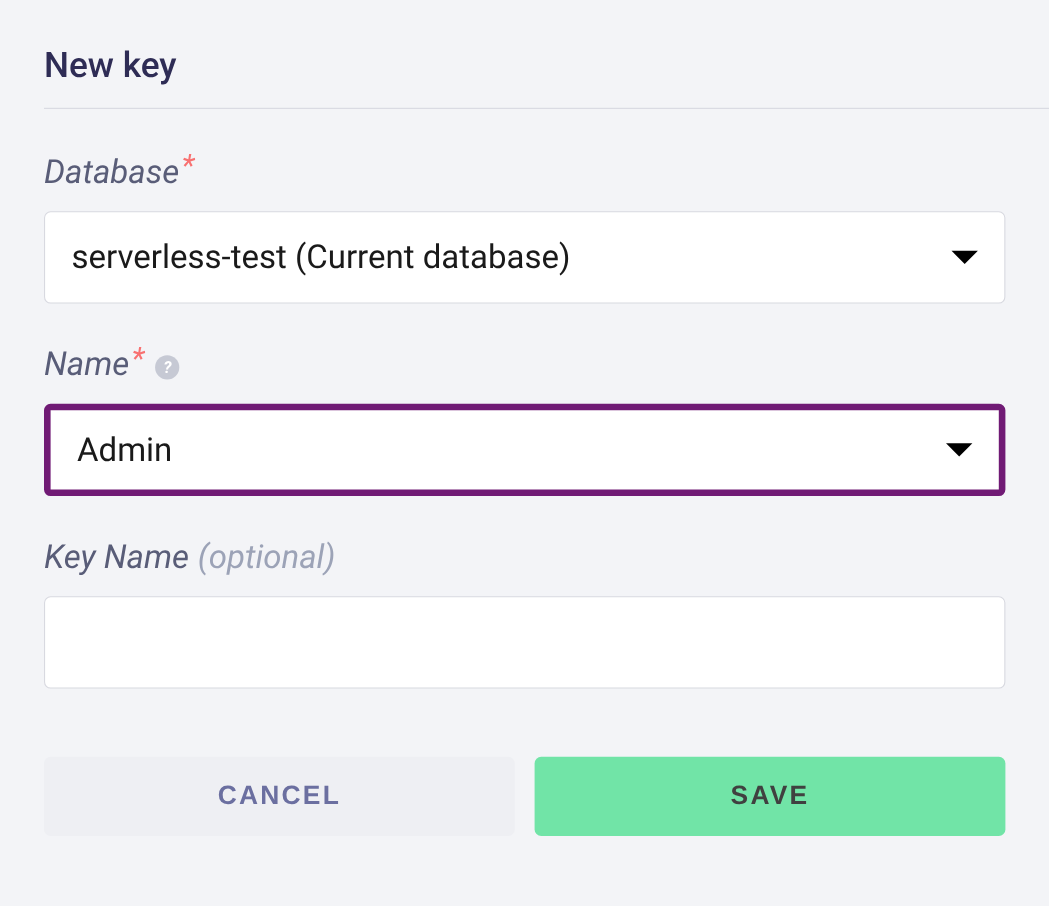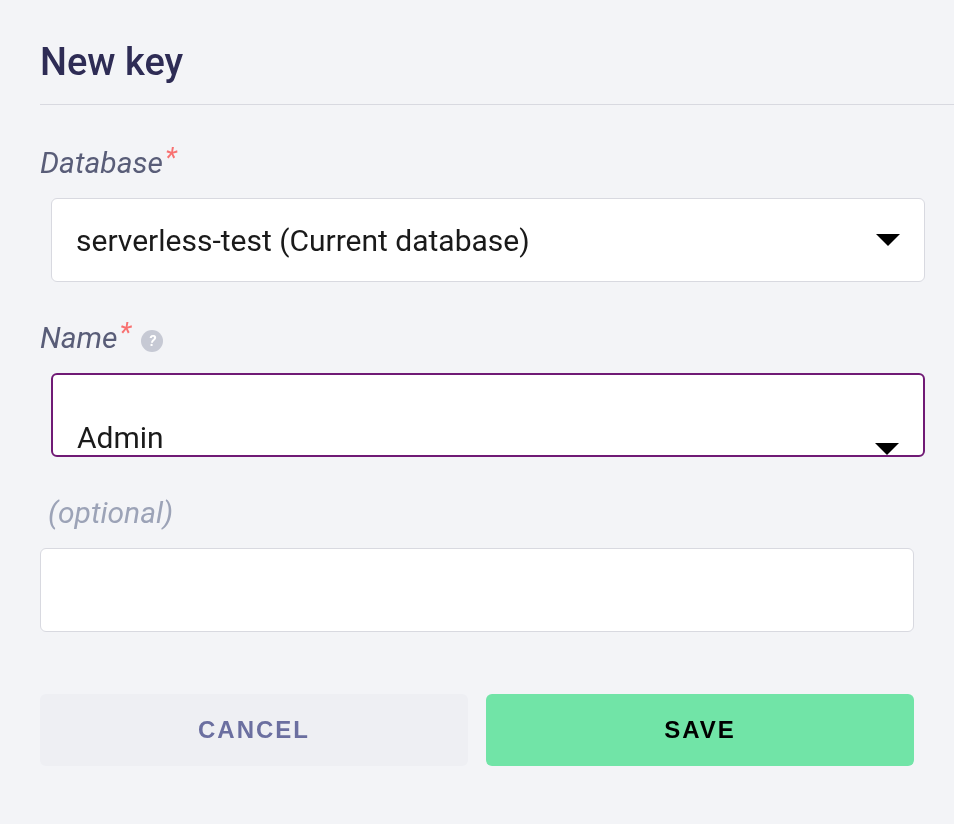--- a/index.html
+++ b/index.html
@@ -8,21 +8,21 @@
       padding: 0;
     }
     body {
       font-family: -apple-system, BlinkMacSystemFont, "Segoe UI", Roboto, Helvetica, Arial, sans-serif;
       background: #f3f4f7;
       width: 954px;
       height: 824px;
       padding: 40px;
     }
     .page-title {
-      font-size: 38px;
+      font-size: 32px;
       font-weight: 500;
       color: #2e2c55;
       margin-bottom: 20px;
     }
     .divider {
       border: none;
       border-top: 1px solid #d8d9e0;
       margin-bottom: 40px;
       margin-left: 0;
       margin-right: -40px;
@@ -75,25 +75,23 @@
       background: #fff;
       border: 1px solid #d8d9e0;
       border-radius: 6px;
       padding: 0 24px;
       font-size: 30px;
       color: #1a1a1a;
       display: flex;
       align-items: center;
       justify-content: space-between;
       cursor: pointer;
-      margin-left: 11px;
     }
     .select-box.focused {
-      border: 2px solid #701a75;
-      align-items: flex-end;
+      border: 6px solid #701a75;
     }
     .caret-icon {
       width: 0;
       height: 0;
       border-left: 12px solid transparent;
       border-right: 12px solid transparent;
       border-top: 12px solid #000;
     }
     .text-input {
       width: 100%;
@@ -124,21 +122,21 @@
       display: flex;
       align-items: center;
       justify-content: center;
     }
     .btn-cancel {
       background: #eeeff3;
       color: #6b6fa0;
     }
     .btn-save {
       background: #71e4a7;
-      color: #000000;
+      color: #404040;
     }
   </style>
 </head>
 <body>
 
 <h1 class="page-title">New key</h1>
 <hr class="divider">
 
 <div class="field-group">
   <div class="field-label">
@@ -162,20 +160,21 @@
   <div class="select-wrapper">
     <div class="select-box focused">
       <span>Admin</span>
       <span class="caret-icon"></span>
     </div>
   </div>
 </div>
 
 <div class="field-group">
   <div class="field-label">
+    <span>Key Name</span>
     <span class="optional-text">(optional)</span>
   </div>
   <input type="text" class="text-input" value="" style="">
 </div>
 
 <div class="button-row">
   <button class="btn btn-cancel">CANCEL</button>
   <button class="btn btn-save">SAVE</button>
 </div>
 

